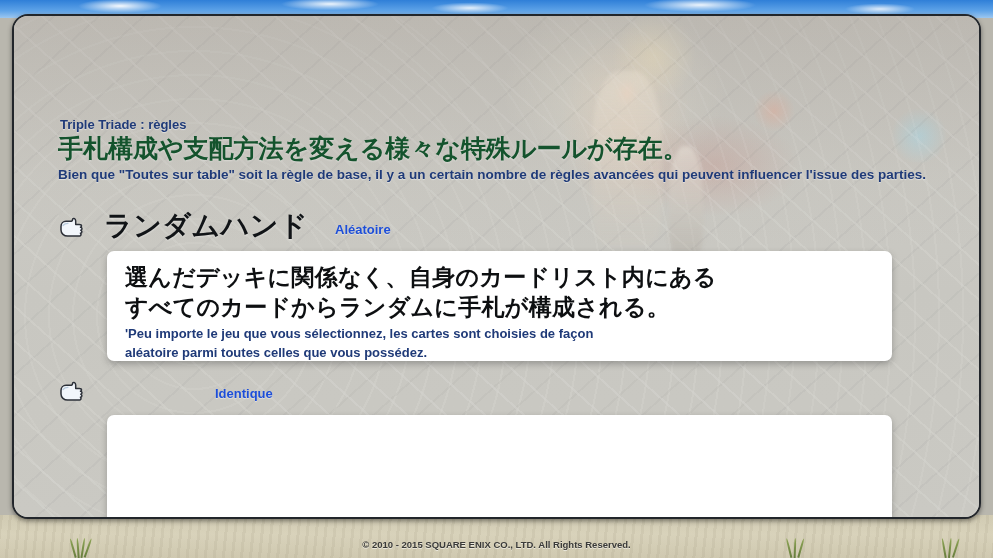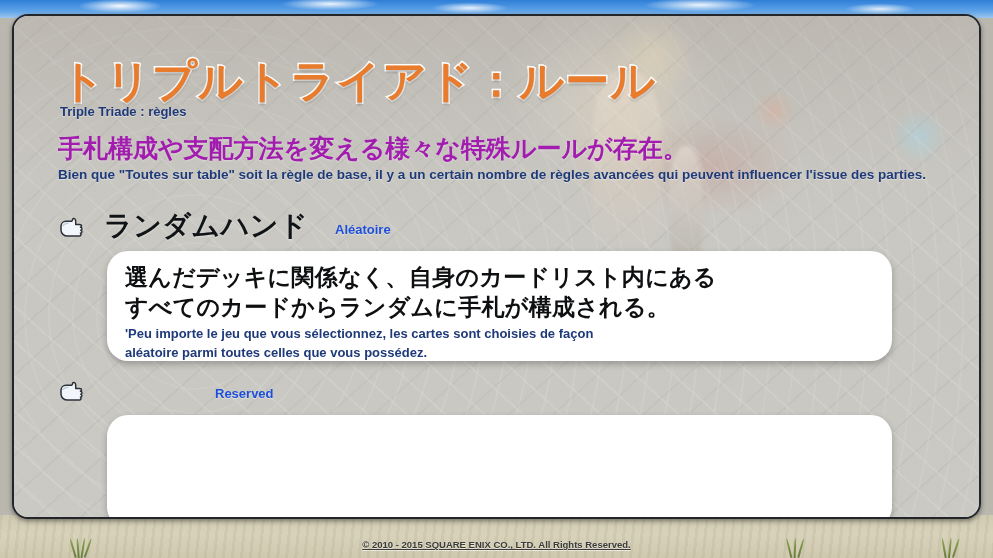--- a/index.html
+++ b/index.html
@@ -94,27 +94,27 @@
   #title {
     position:absolute; left:46px; top:36px;
     font-size:44px; font-weight:bold; letter-spacing:1px;
     color:#E87B2C;
     -webkit-text-stroke:3px #ffffff;
     paint-order:stroke fill;
     text-shadow:0 2px 3px rgba(0,0,0,.28);
     white-space:nowrap;
   }
   #title-fr {
-    position:absolute; left:46px; top:88px;
+    position:absolute; left:46px; top:101px;
     font-size:13px; font-weight:bold; color:#1F3A78;
     text-shadow:0 1px 1px rgba(255,255,255,.5);
   }
   #lead-ja {
     position:absolute; left:44px; top:116px;
-    font-size:25px; font-weight:bold; color:#a21caf;
+    font-size:25px; font-weight:bold; color:#14532d;
     white-space:nowrap;
     text-shadow:0 1px 2px rgba(255,255,255,.35);
   }
   #lead-fr {
     position:absolute; left:44px; top:150px;
     font-size:13.5px; font-weight:bold; color:#1F3A78; line-height:18px;
     text-shadow:0 1px 1px rgba(255,255,255,.45);
   }
 
   .rule { position:absolute; left:0; width:969px; }
@@ -130,39 +130,38 @@
   }
   .rule-fr {
     position:absolute; top:10px;
     font-size:13px; font-weight:bold; color:#1d4ed8;
     white-space:nowrap;
     text-shadow:0 1px 1px rgba(255,255,255,.5);
   }
 
   .card {
     position:absolute; left:93px; width:785px;
-    background:#ffffff; border-radius:21px;
+    background:#ffffff; border-radius:7px;
     box-shadow:0 3px 6px rgba(60,60,60,.35);
   }
   .card-ja {
     position:absolute; left:18px; top:11px;
     font-size:23px; font-weight:bold; color:#0d0f11; line-height:30px;
     white-space:pre-line; letter-spacing:.3px;
   }
   .card-fr {
     position:absolute; left:18px;
     font-size:13px; font-weight:bold; color:#1F3A78; line-height:19px;
     white-space:pre-line;
   }
 
   #copyright {
     position:absolute; left:0; top:539px; width:993px; text-align:center;
     font-size:9.5px; font-weight:bold; color:#3a3a38;
     text-shadow:0 1px 0 rgba(255,255,255,.55);
-    text-decoration:underline;
   }
 </style>
 </head>
 <body>
 
 <div id="stage">
 
   <div class="sky"></div>
 
   <div class="ground">
@@ -186,21 +185,20 @@
 
   <div id="panel">
     <div class="backdrop"></div>
     <div class="tex"></div>
     <div class="photo-dim"></div>
     <div class="figure"></div>
     <div class="figure2"></div>
 
     <div class="content">
 
-      <div id="title">トリプルトライアド：ルール</div>
       <div id="title-fr">Triple Triade : règles</div>
       <div id="lead-ja">手札構成や支配方法を変える様々な特殊ルールが存在。</div>
       <div id="lead-fr">Bien que "Toutes sur table" soit la règle de base, il y a un certain nombre
 de règles avancées qui peuvent influencer l'issue des parties.</div>
 
       <div class="rule" style="top:196px">
         <div class="rule-head" style="top:0;width:420px">
           <span class="hand-icon">
             <svg viewBox="0 0 30 26" width="30" height="26">
               <path d="M3 10.5c0-3 2.2-5.2 5-5.2h4.2c1.3 0 2.3-.6 2.3-1.6 0-.9.8-1.5 1.7-1.2 1 .3 1.5 1.3 1.5 2.6v3.3h3.6c1.3 0 2.2.7 2.2 1.6 0 .6-.4 1-1 1.2.9.2 1.5.8 1.5 1.6 0 .7-.5 1.2-1.2 1.4.7.3 1.1.8 1.1 1.5 0 .8-.6 1.4-1.5 1.5.4.3.6.7.6 1.2 0 1-1 1.7-2.4 1.7H9.6c-3.6 0-6.6-2.6-6.6-6z" fill="#f2f6fb" stroke="#2c3038" stroke-width="1.5" stroke-linejoin="round"></path>
@@ -220,21 +218,21 @@
       </div>
 
       <div class="rule" style="top:360px">
         <div class="rule-head" style="top:0;width:400px">
           <span class="hand-icon">
             <svg viewBox="0 0 30 26" width="30" height="26">
               <path d="M3 10.5c0-3 2.2-5.2 5-5.2h4.2c1.3 0 2.3-.6 2.3-1.6 0-.9.8-1.5 1.7-1.2 1 .3 1.5 1.3 1.5 2.6v3.3h3.6c1.3 0 2.2.7 2.2 1.6 0 .6-.4 1-1 1.2.9.2 1.5.8 1.5 1.6 0 .7-.5 1.2-1.2 1.4.7.3 1.1.8 1.1 1.5 0 .8-.6 1.4-1.5 1.5.4.3.6.7.6 1.2 0 1-1 1.7-2.4 1.7H9.6c-3.6 0-6.6-2.6-6.6-6z" fill="#f2f6fb" stroke="#2c3038" stroke-width="1.5" stroke-linejoin="round"></path>
               <path d="M5 9.5c1.3-1.6 3-2.2 5-2.2" fill="none" stroke="#b9ccdd" stroke-width="1.2" stroke-linecap="round"></path>
             </svg>
           </span>
-          <span class="rule-fr" style="left:157px">Reserved</span>
+          <span class="rule-fr" style="left:157px">Identique</span>
         </div>
 
         <div class="card" style="top:39px;height:113px">
         </div>
       </div>
 
     </div>
   </div>
 
   <div id="copyright">© 2010 - 2015 SQUARE ENIX CO., LTD. All Rights Reserved.</div>

